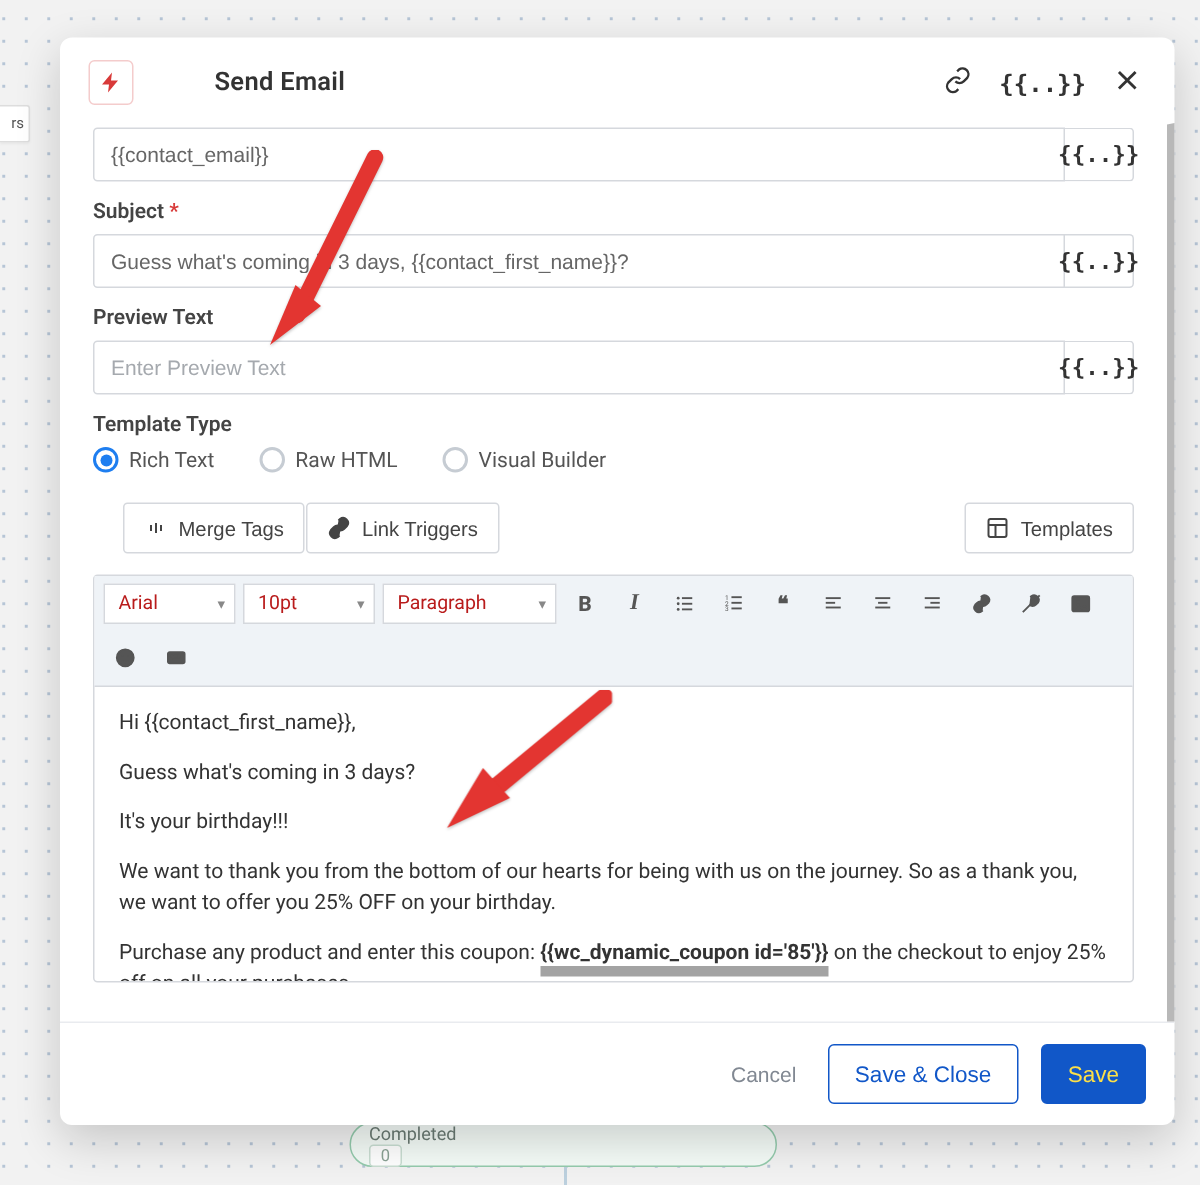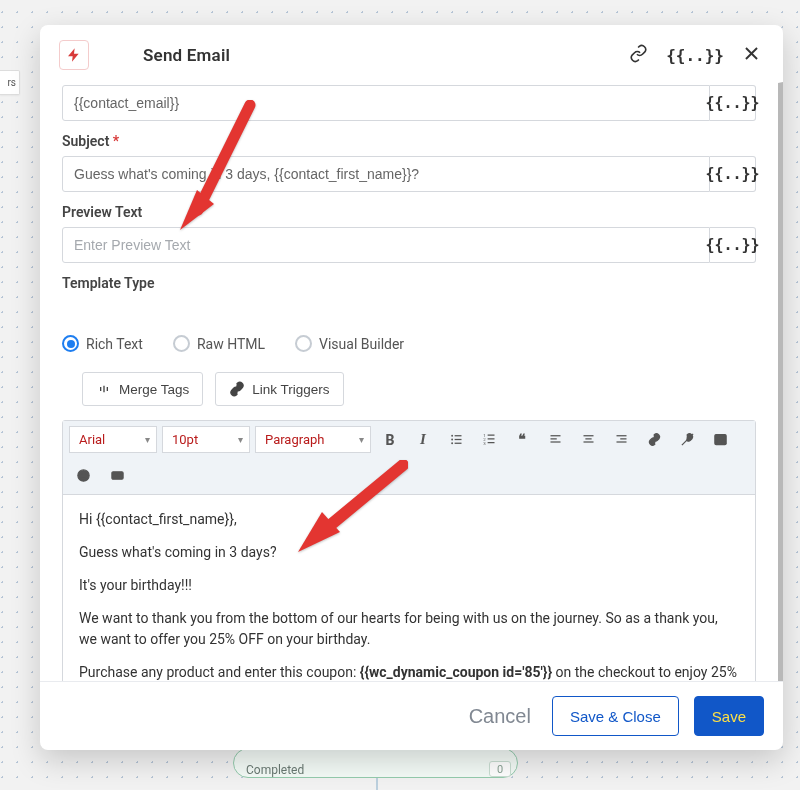--- a/index.html
+++ b/index.html
@@ -15,22 +15,22 @@
     position:absolute; top:70px; left:0; width:20px; height:25px;
     background:#fff; border:1px solid #ddd; border-left:none;
     border-radius:0 2px 2px 0; font-size:10px; color:#555;
     display:flex; align-items:center; justify-content:flex-end;
     padding-right:3px; box-shadow:0 1px 2px rgba(0,0,0,.05);
   }
   .completed-pill{
     position:absolute; left:233px; top:748px;
     width:285px; height:30px;
     background:#f4fbf7; border:1px solid #94cbad; border-radius:15px;
-    display:flex; align-items:flex-end; justify-content:space-between;
-    padding:0 6px 0 12px; font-size:12px; color:#6a7a73;
+    display:flex; align-items:flex-start; justify-content:space-between;
+    padding:0 6px 0 12px; font-size:12px; color:#6a7a73;flex-direction:column;
   }
   .completed-pill .count{ width:22px;height:16px; background:#fff; border:1px solid #c9ded2; border-radius:3px; display:flex;align-items:center;justify-content:center; font-size:11px;color:#8aa294;}
   .pill-line-top{position:absolute; left:376px; top:730px; width:0; height:18px; border-left:2px solid #bcd0de;}
   .pill-line-bot{position:absolute; left:376px; top:778px; width:0; height:12px; border-left:2px solid #bcd0de;}
 
   .modal{
     position:absolute; left:40px; top:25px; right:17px; bottom:40px;
     background:#fff; border-radius:8px; box-shadow:0 10px 30px rgba(0,0,0,.18);
     display:flex; flex-direction:column;
   }
@@ -66,26 +66,26 @@
     padding:0 11px; font-size:14px; color:#666; background:#fff;
   }
   .txt-input::placeholder{ color:#a5a9ae; }
   .merge-btn{
     width:46px; height:36px; border:1px solid #d5d8dd; border-left:none; border-radius:0 3px 3px 0;
     background:#fff; display:flex; align-items:center; justify-content:center; cursor:pointer;
     font-family: monospace; font-weight:700; font-size:15px; color:#333;
   }
 
   .tpl-row{ display:flex; gap:30px; margin-top:7px;}
-  .radio{ display:flex; align-items:center; gap:7px; font-size:14px; color:#555;margin-top:37px;}
+  .radio{ display:flex; align-items:center; gap:7px; font-size:14px; color:#555;}
   .r-outer{ width:17px;height:17px;border:2px solid #c6ccd3;border-radius:50%; display:flex;align-items:center;justify-content:center;}
   .radio.sel .r-outer{ border-color:#1e7ef0;}
   .radio.sel .r-inner{ width:8px;height:8px;background:#1e7ef0;border-radius:50%;}
 
-  .btn-row{ display:flex; gap:12px; margin:20px 0 0; align-items:center;padding-left:20px;}
+  .btn-row{ display:flex; gap:1px; margin:20px 0 0; align-items:center;padding-left:20px;}
   .btn{ height:34px; padding:0 13px; background:#fff; border:1px solid #d5d8dd; border-radius:3px;
         display:flex; align-items:center; gap:7px; font-size:13.5px; color:#444;}
   .btn svg{width:16px;height:16px;fill:#444;}
   .btn-row .tpl-btn{margin-left:auto;}
 
   .editor{
     margin-top:14px; border:1px solid #d5d8dd; border-radius:3px;
   }
   .toolbar{
     background:#eff3f7; border-bottom:1px solid #d5d8dd; padding:5px 6px;
@@ -109,21 +109,21 @@
     height:196px; overflow:auto; position:relative;
     padding:14px 16px; font-size:14px; color:#333; line-height:1.5;
   }
   .editor-body p{ margin:0 0 12px 0;}
   .editor-body .bold{font-weight:700;}
   .editor-body .underline-red{ border-bottom:7px solid #a3a3a3; padding-bottom:1px;}
 
   .m-foot{
     border-top:1px solid #e9ebef; padding:14px 19px; display:flex; justify-content:flex-end; gap:15px; align-items:center;
   }
-  .foot-cancel{ font-size:20px; color:#818892; background:none;border:none; cursor:pointer;}
+  .foot-cancel{ font-size:14px; color:#818892; background:none;border:none; cursor:pointer;}
   .foot-btn{ height:40px; padding:0 17px; border-radius:4px; font-size:15px; cursor:pointer;}
   .foot-save-close{ background:#fff; color:#1157c8; border:1px solid #1157c8;}
   .foot-save{ background:#1157c8; color:#fde047; border:1px solid #1157c8; font-weight:500;}
 
   
   .arrow{ position:absolute; pointer-events:none;}
   .arrow svg{ filter: drop-shadow(0 1px 1px rgba(0,0,0,.25));}
 </style>
 </head>
 <body>
@@ -208,20 +208,28 @@
               </svg>
             <span>Merge Tags</span>
           </button>
           <button class="btn">
             <svg viewBox="0 0 24 24" fill="none" stroke="#444" stroke-width="2">
                 <path d="M10 13a5 5 0 0 0 7 0l3-3a5 5 0 0 0-7-7l-1.5 1.5"></path>
                 <path d="M14 11a5 5 0 0 0-7 0l-3 3a5 5 0 0 0 7 7l1.5-1.5"></path>
               </svg>
             <span>Link Triggers</span>
           </button>
+          <button class="btn tpl-btn">
+            <svg viewBox="0 0 24 24">
+                <rect x="3" y="3" width="18" height="18" rx="2" fill="none" stroke="#444" stroke-width="2"></rect>
+                <line x1="3" y1="9" x2="21" y2="9" stroke="#444" stroke-width="2"></line>
+                <line x1="10" y1="9" x2="10" y2="21" stroke="#444" stroke-width="2"></line>
+              </svg>
+            <span>Templates</span>
+          </button>
         </div>
 
         <div class="editor">
           <div class="toolbar">
             <div class="tb-select" style="width:88px">Arial</div>
             <div class="tb-select" style="width:88px">10pt</div>
             <div class="tb-select" style="width:116px">Paragraph</div>
             <div class="tb-icn b">B</div>
             <div class="tb-icn i">I</div>
             <div class="tb-icn">

